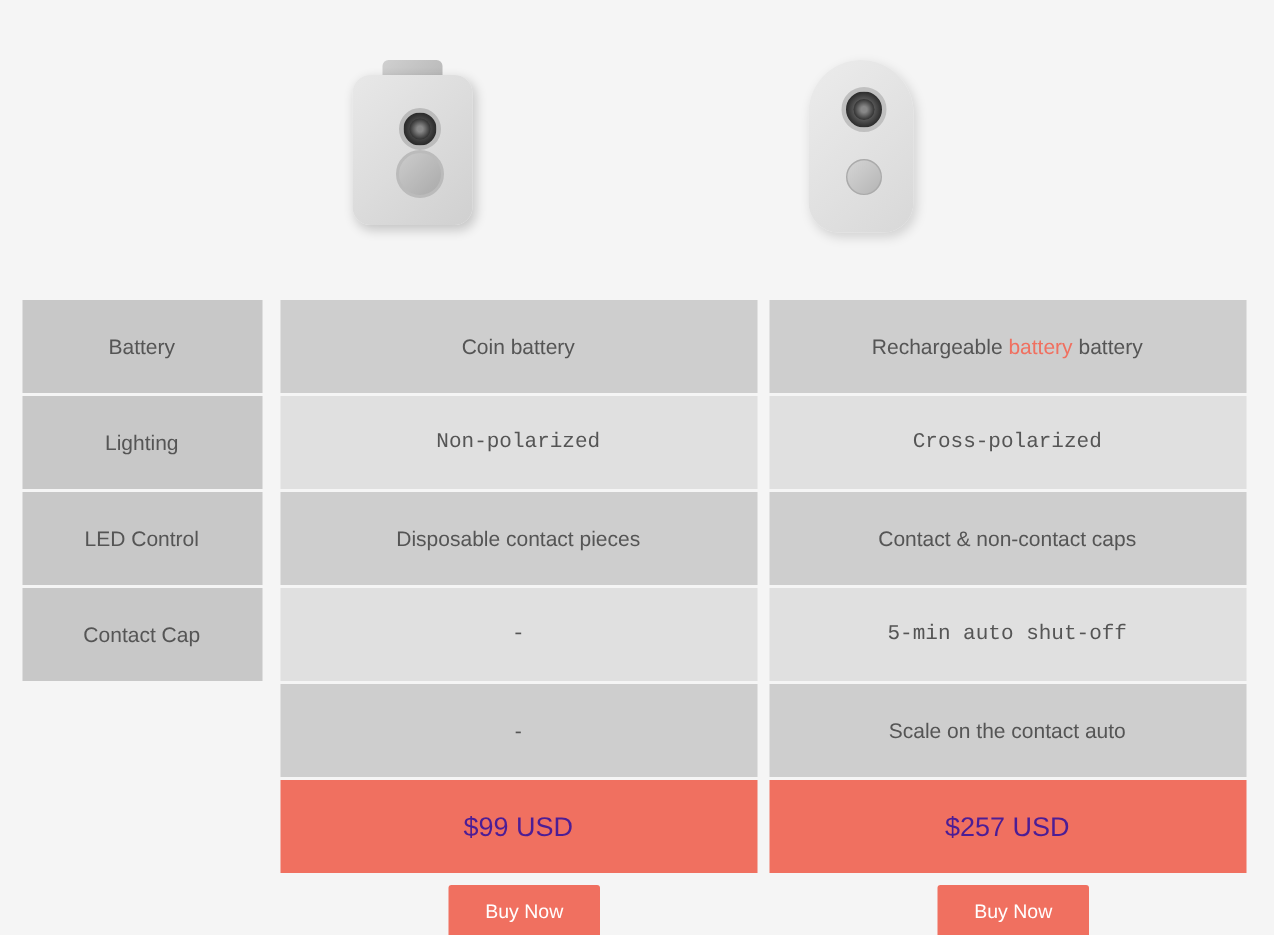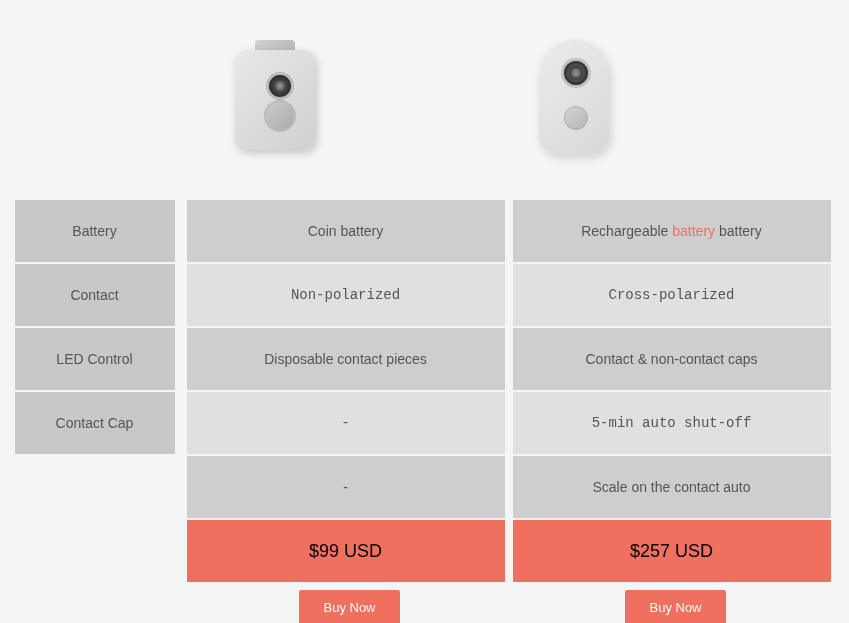--- a/index.html
+++ b/index.html
@@ -172,21 +172,21 @@
     }
     .cell-light {
       background: #e0e0e0;
       font-family: Liberation Mono, monospace;
     }
     .cell-dark {
       background: #cecece;
     }
     .cell-price {
       background: #f07060;
-      color: #000000;
+      color: #4c1d95;
       font-size: 18px;
       font-weight: 500;
       height: 62px;
     }
     .highlight-text {
       color: #f07060;
     }
     .buy-now-row {
       display: flex;
       width: 820px;
@@ -242,21 +242,21 @@
     </div>
   </div>
 
   <div class="comparison-table">
 
     <div class="col-labels">
       <div class="label-cell">
         <span>Battery</span>
       </div>
       <div class="label-cell">
-        <span>Contact</span>
+        <span>Lighting</span>
       </div>
       <div class="label-cell">
         <span>LED Control</span>
       </div>
       <div class="label-cell">
         <span>Contact Cap</span>
       </div>
     </div>
 
     <div class="col-product">

